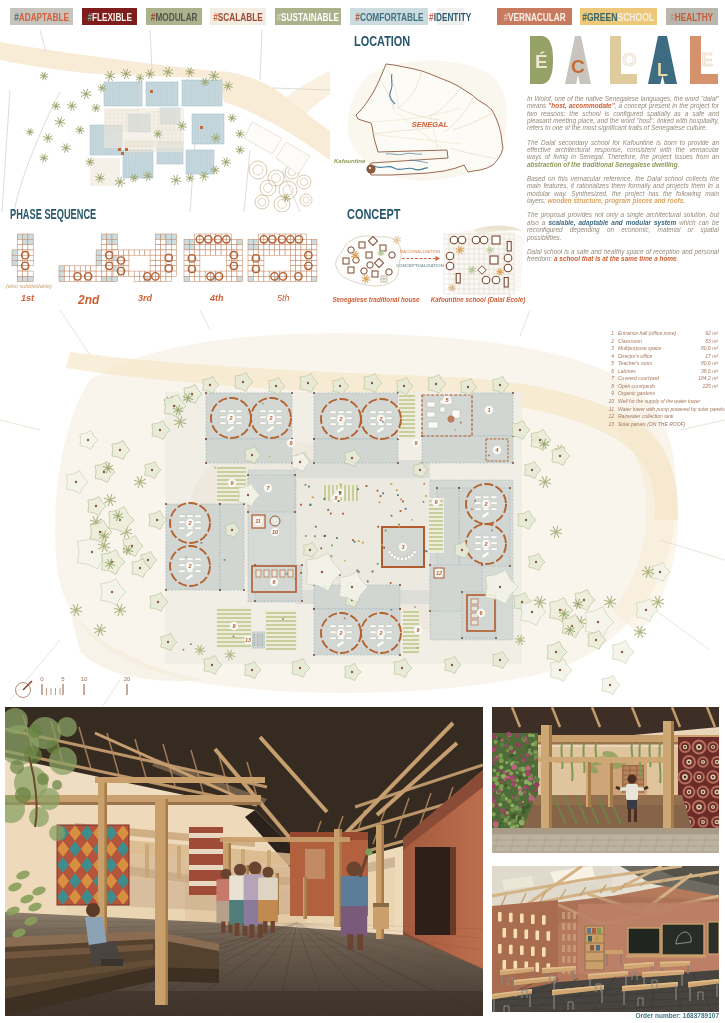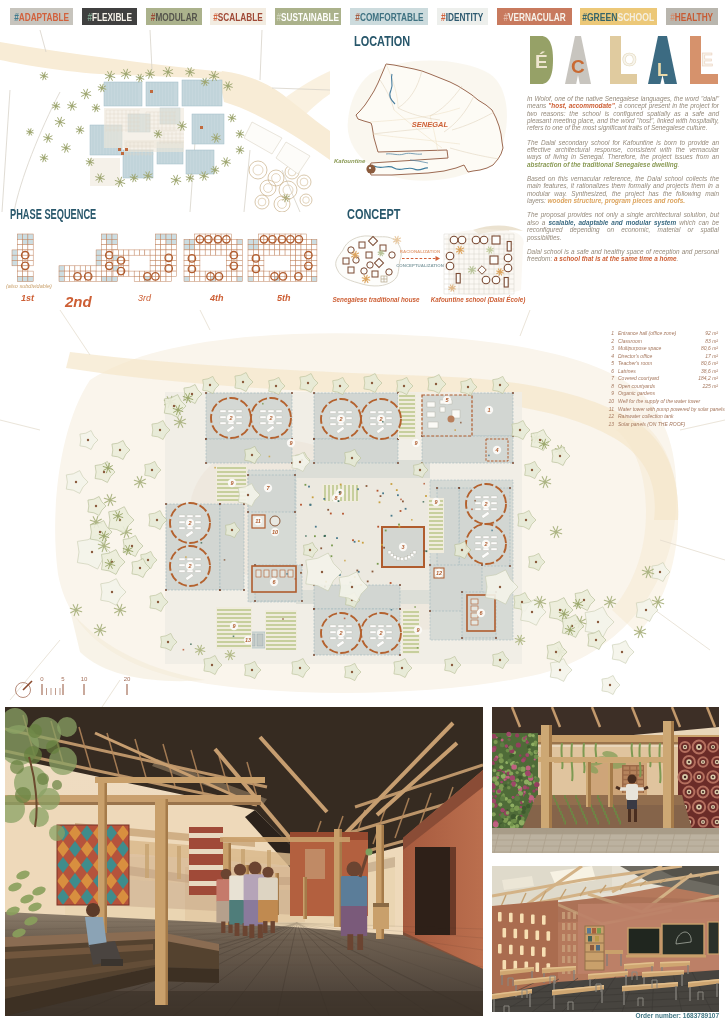--- a/index.html
+++ b/index.html
@@ -10,36 +10,36 @@
 .tag span{display:inline-block;transform:scaleX(0.75)}
 .hd{position:absolute;font-weight:bold;color:#28576b;font-size:14px;letter-spacing:0;}
 .hd span{display:inline-block;transform:scaleX(0.78);transform-origin:left center}
 </style></head>
 <body>
 
 <div class="abs" style="left:0;top:0;width:725px;height:30px">
 <div class="tag" style="left:10px;width:63px;background:#c7c4bd">
       <span><b style="color:#3f7a8e">#</b><b style="color:#d2613c">ADAPTABLE</b></span>
     </div>
-<div class="tag" style="left:82px;width:55px;background:#404040">
+<div class="tag" style="left:82px;width:55px;background:#7f1d1d">
       <span><b style="color:#7aa18b">#</b><b style="color:#f6f2e9">FLEXIBLE</b></span>
     </div>
 <div class="tag" style="left:146px;width:56px;background:#abb28c">
       <span><b style="color:#9c4a36">#</b><b style="color:#55544c">MODULAR</b></span>
     </div>
 <div class="tag" style="left:210px;width:56px;background:#f2ece1">
       <span><b style="color:#d2613c">#</b><b style="color:#a04936">SCALABLE</b></span>
     </div>
 <div class="tag" style="left:275px;width:66px;background:#abb28b">
       <span><b style="color:#cdd2b8">#</b><b style="color:#fdfdfa">SUSTAINABLE</b></span>
     </div>
 <div class="tag" style="left:350px;width:78px;background:#ccdbdd">
       <span><b style="color:#a65c40">#</b><b style="color:#3e7181">COMFORTABLE</b></span>
     </div>
-<div class="tag" style="left:437px;width:51px;background:#edefec">
+<div class="tag" style="left:437px;width:27px;background:#edefec">
       <span><b style="color:#d2613c">#</b><b style="color:#2e5a70">IDENTITY</b></span>
     </div>
 <div class="tag" style="left:497px;width:75px;background:#c87a5e">
       <span><b style="color:#e3b7a4">#</b><b style="color:#f7f2ea">VERNACULAR</b></span>
     </div>
 <div class="tag" style="left:580px;width:77px;background:#ecc878">
       <span style="transform:scaleX(0.78)"><b style="color:#37656a">#GREEN</b><b style="color:#f5efdf">SCHOOL</b></span>
     </div>
 <div class="tag" style="left:666px;width:52px;background:#b9b6ae">
       <span><b style="color:#cf9072">#</b><b style="color:#c75c35">HEALTHY</b></span>
@@ -715,24 +715,24 @@
 <circle cx="308.4" cy="27.2" r="3.7" fill="none" stroke="#b05c2e" stroke-width="1.3"></circle>
 <circle cx="308.4" cy="37.8" r="3.7" fill="none" stroke="#b05c2e" stroke-width="1.3"></circle>
 <circle cx="274.5" cy="48.4" r="3.7" fill="none" stroke="#b05c2e" stroke-width="1.3"></circle>
 <circle cx="283.0" cy="48.4" r="3.7" fill="none" stroke="#b05c2e" stroke-width="1.3"></circle>
 <circle cx="298.4" cy="48.4" r="3.7" fill="none" stroke="#b05c2e" stroke-width="1.3"></circle>
 </svg>
 
 <div class="abs" style="left:0;top:283px;width:330px;height:22px;font-style:italic">
 <div class="abs" style="left:6px;top:0;font-size:5.5px;color:#c9a06b">(also subdividable)</div>
 <div class="abs" style="left:21px;top:10px;font-size:9px;font-weight:bold;color:#cd5f35">1st</div>
-<div class="abs" style="left:65px;top:10px;font-size:15px;font-weight:bold;color:#cd5f35">2nd</div>
-<div class="abs" style="left:138px;top:10px;font-size:9px;font-weight:normal;color:#cd5f35">3rd</div>
+<div class="abs" style="left:78px;top:10px;font-size:12px;font-weight:bold;color:#cd5f35">2nd</div>
+<div class="abs" style="left:138px;top:10px;font-size:9px;font-weight:bold;color:#cd5f35">3rd</div>
 <div class="abs" style="left:210px;top:10px;font-size:9px;font-weight:bold;color:#cd5f35">4th</div>
-<div class="abs" style="left:277px;top:10px;font-size:9px;font-weight:bold;color:#cd5f35">5th</div>
+<div class="abs" style="left:277px;top:10px;font-size:9px;font-weight:normal;color:#cd5f35">5th</div>
 </div>
 
 <div class="hd" style="left:347px;top:206px"><span>CONCEPT</span></div>
 
 <svg class="abs" style="left:330px;top:220px" width="195" height="90" viewBox="0 0 195 90">
 <g transform="translate(-7,0)">
 <path d="M20,30 C23,21 35,15 46,16 C57,18 63,15 70,19 C78,24 80,33 77,40 C75,48 77,56 70,61 C62,67 49,67 39,64 C29,61 18,59 14,49 C10,41 16,36 20,30 Z" fill="#fdfdfb" stroke="#dbd7cb" stroke-width="1"></path>
 <circle cx="28" cy="30" r="3.2" fill="none" stroke="#7a4a33" stroke-width="1"></circle>
 <rect x="36" y="22" width="6" height="6" fill="none" stroke="#7a4a33" stroke-width="1"></rect>
 <rect x="46.8" y="17.8" width="6.4" height="6.4" fill="none" stroke="#7a4a33" stroke-width="1" transform="rotate(45 50 21)"></rect>

